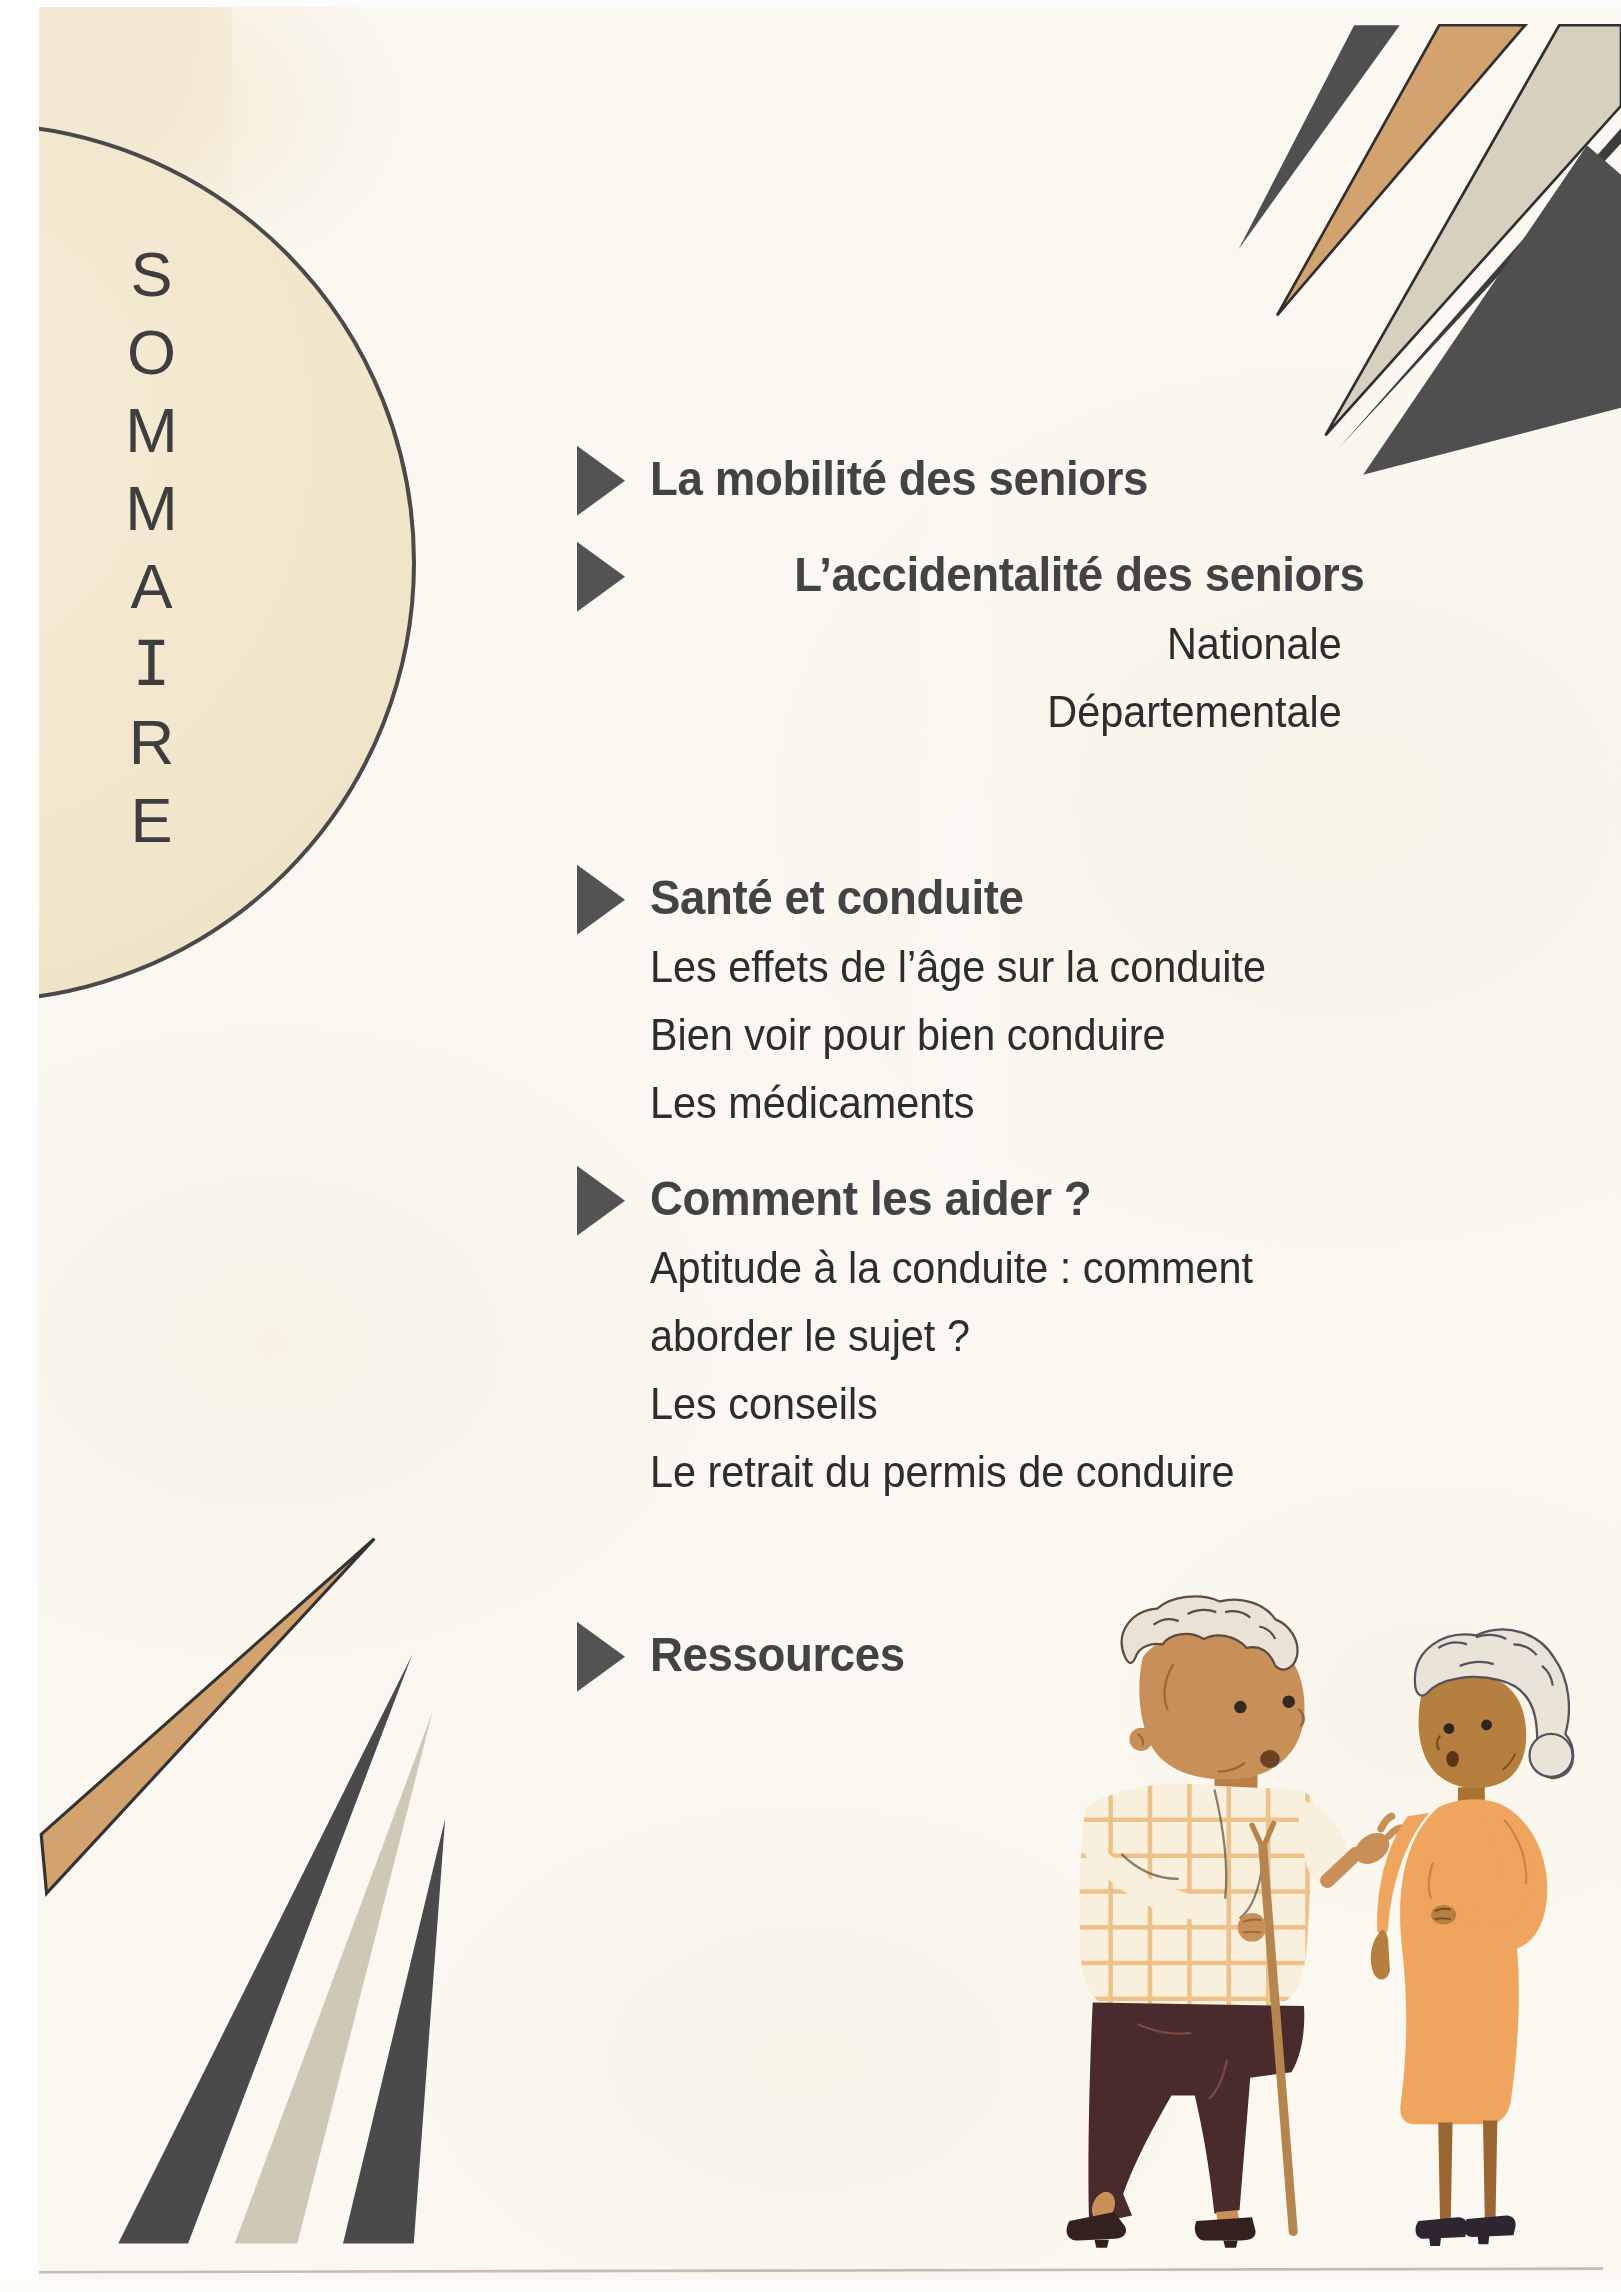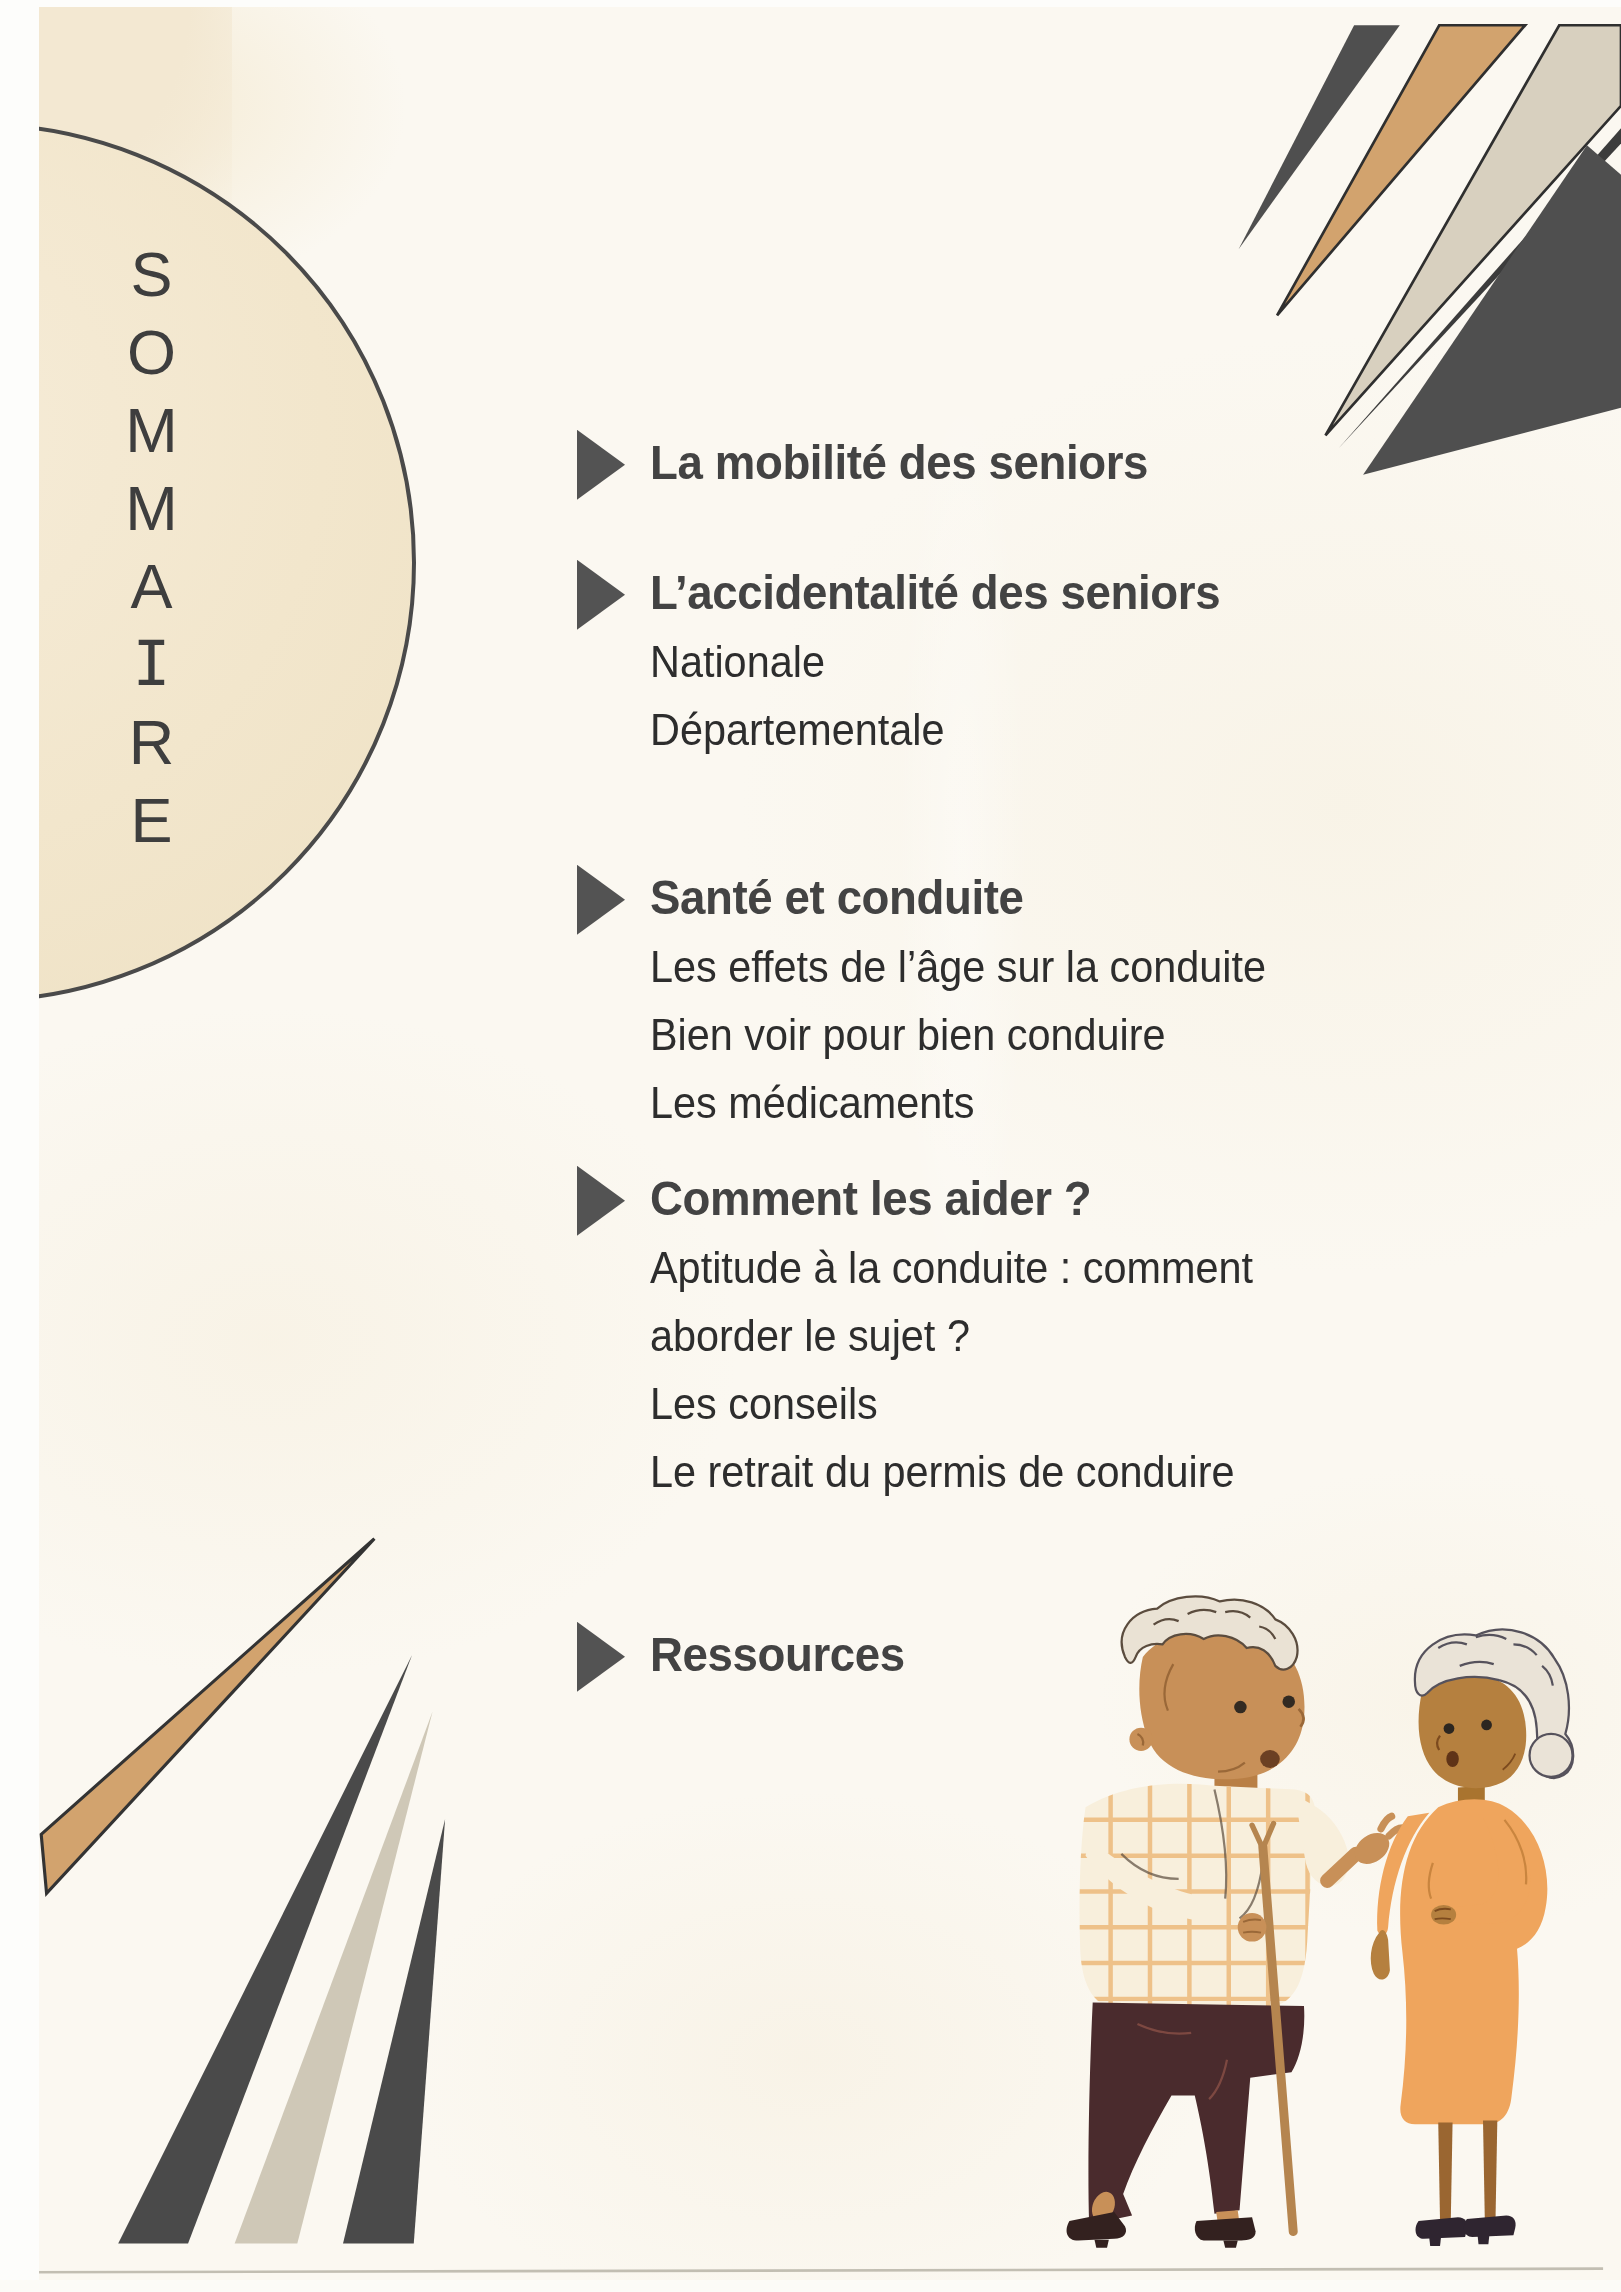--- a/index.html
+++ b/index.html
@@ -48,22 +48,22 @@
   }
   .lines{width:752px;}
   .heading{
     font-size:48px;font-weight:bold;line-height:70px;color:#434343;
     letter-spacing:-0.4px;transform:scaleX(0.95);transform-origin:left top;
   }
   .sub{
     font-size:45px;font-weight:400;line-height:68px;color:#2d2d2d;
     transform:scaleX(0.92);transform-origin:left top;
   }
-  .sec-1{top:428px;}
-  .sec-2{top:558px;}
+  .sec-1{top:444px;}
+  .sec-2{top:540px;text-align:right;}
   .sec-3{top:826px;margin-top:37px;}
   .sec-4{top:1156px;margin-top:8px;}
   .sec-5{top:1620px;}
   .illustration{
     position:absolute;left:1039px;top:1594px;width:555px;height:654px;z-index:2;
   }
   .margin-strip{position:absolute;background:#fdfdfb;z-index:5;}
   .strip-left{left:0;top:0;width:39px;height:2293px;}
   .strip-top{left:0;top:0;width:1621px;height:7.2px;}
   .strip-bottom{left:0;top:2280px;width:1621px;height:12.5px;background:#fcfbf7;}

